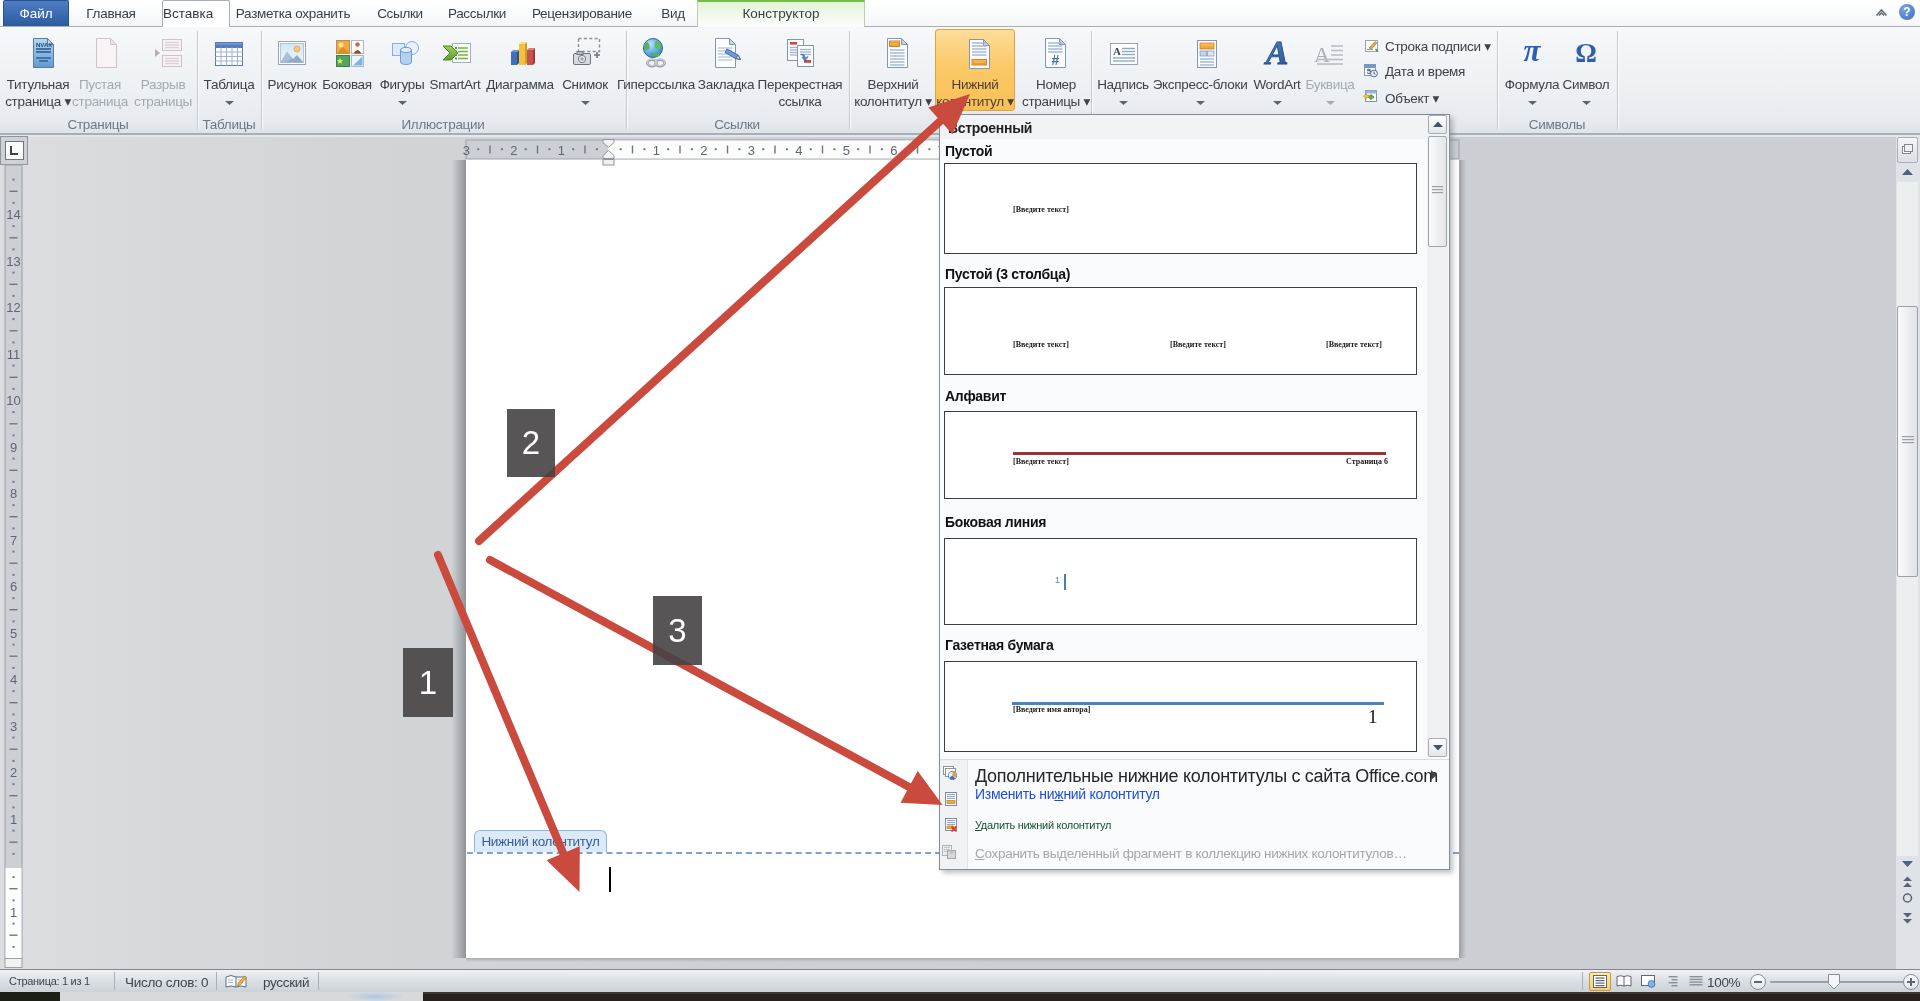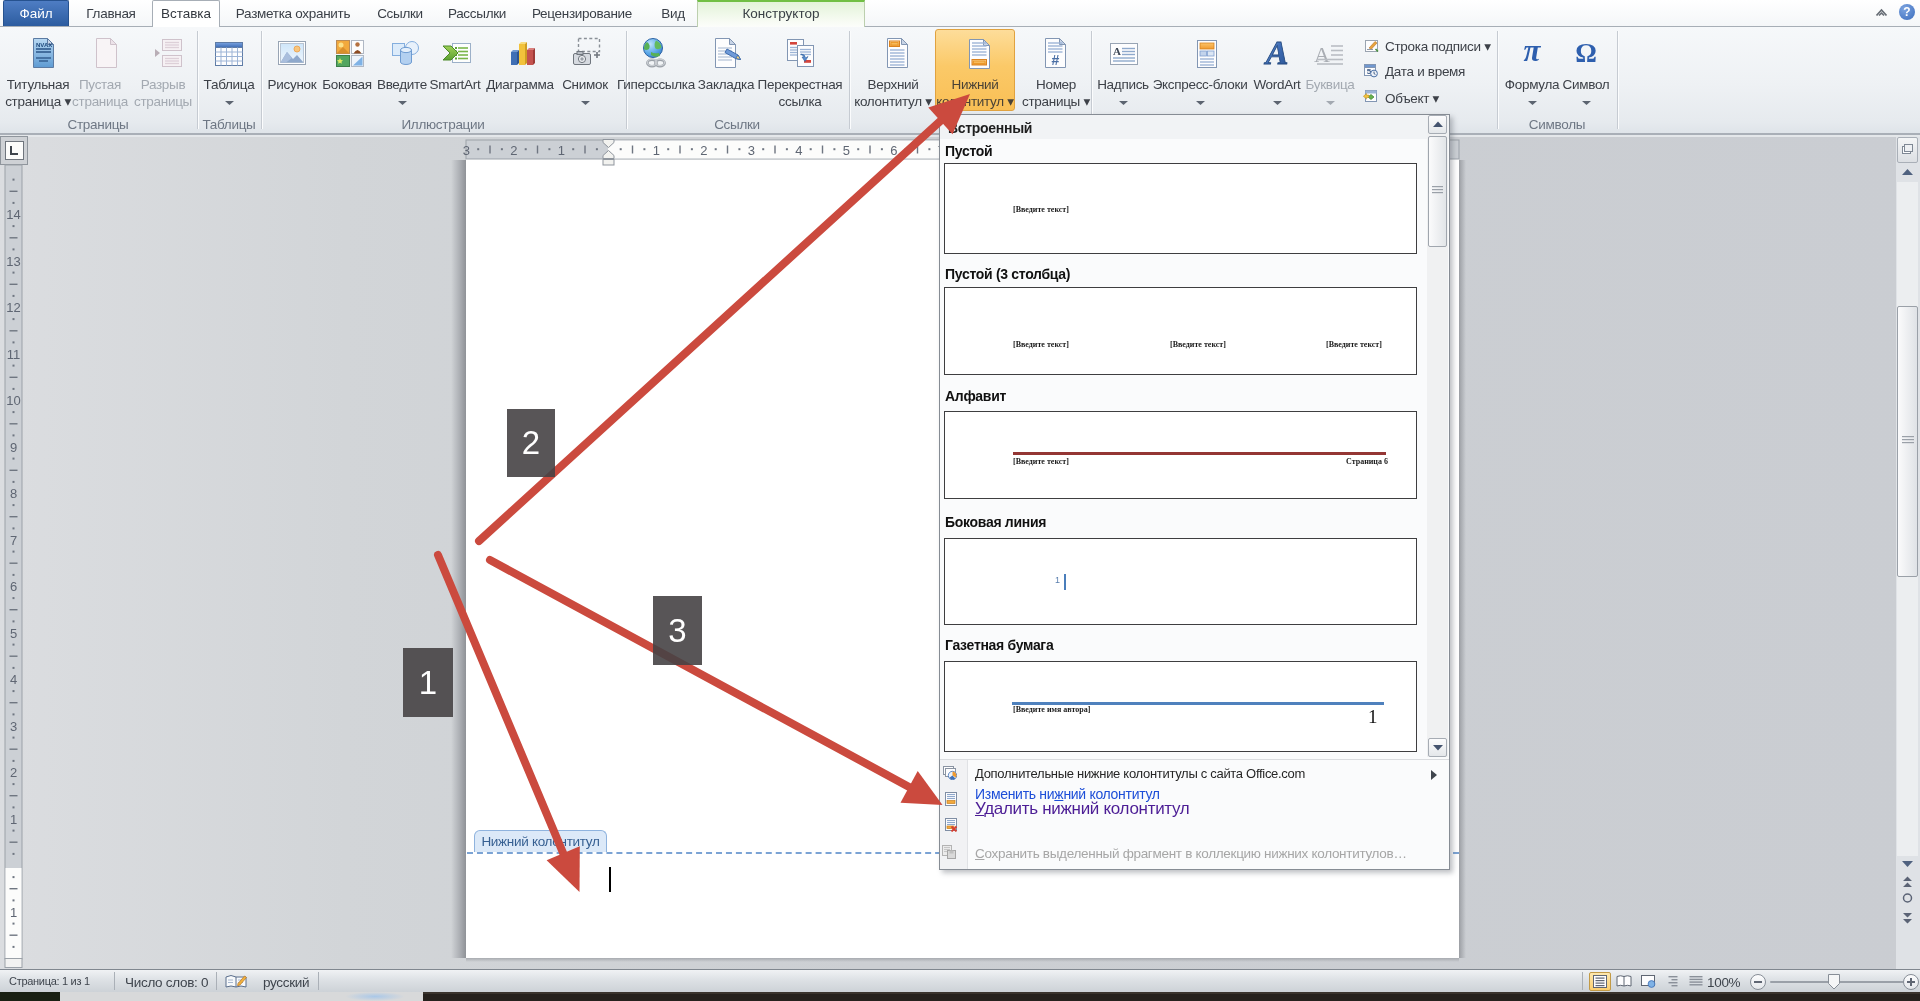--- a/index.html
+++ b/index.html
@@ -2,21 +2,21 @@
 <html><head><meta charset="utf-8"><style>html,body{margin:0;padding:0}*{box-sizing:border-box}body{width:1920px;height:1001px;overflow:hidden;position:relative;font-family:'Liberation Sans',sans-serif;background:#c9ccd1}.ab{position:absolute}.lb{position:absolute;font-size:13.5px;letter-spacing:-0.3px;color:#3d4148;text-align:center;line-height:17px;white-space:nowrap}.gl{position:absolute;font-size:13.5px;letter-spacing:-0.3px;color:#6e7784;text-align:center;white-space:nowrap}.dis{color:#a3a9b1 !important}</style></head><body>
 <div style="position:absolute;left:0;top:0;width:1920px;height:27px;background:linear-gradient(#ffffff,#f4f6f8)"></div>
 <div style="position:absolute;left:0;top:26px;width:1920px;height:1px;background:#a7aeb6"></div>
 <div style="position:absolute;left:3px;top:0;width:66px;height:26px;background:linear-gradient(#4e7dc4,#2c5c9f);border:1px solid #26528f;border-bottom:none;border-radius:2px 2px 0 0;color:#fff;font-size:13.5px;text-align:center;line-height:25px">Файл</div>
 <div style="position:absolute;left:21px;top:4px;width:180px;height:20px;font-size:13.5px;letter-spacing:-0.3px;color:#3a3f47;text-align:center;line-height:20px">Главная</div>
 <div style="position:absolute;left:203px;top:4px;width:180px;height:20px;font-size:13.5px;letter-spacing:-0.3px;color:#3a3f47;text-align:center;line-height:20px">Разметка охранить</div>
 <div style="position:absolute;left:310px;top:4px;width:180px;height:20px;font-size:13.5px;letter-spacing:-0.3px;color:#3a3f47;text-align:center;line-height:20px">Ссылки</div>
 <div style="position:absolute;left:387px;top:4px;width:180px;height:20px;font-size:13.5px;letter-spacing:-0.3px;color:#3a3f47;text-align:center;line-height:20px">Рассылки</div>
 <div style="position:absolute;left:492px;top:4px;width:180px;height:20px;font-size:13.5px;letter-spacing:-0.3px;color:#3a3f47;text-align:center;line-height:20px">Рецензирование</div>
 <div style="position:absolute;left:583px;top:4px;width:180px;height:20px;font-size:13.5px;letter-spacing:-0.3px;color:#3a3f47;text-align:center;line-height:20px">Вид</div>
-<div style="position:absolute;left:152px;top:0;width:68px;height:27px;background:#ffffff;border:1px solid #a7aeb6;border-bottom:none;border-radius:2px 2px 0 0;color:#33383f;font-size:13.5px;text-align:center;line-height:25px">Вставка</div>
+<div style="position:absolute;left:162px;top:0;width:68px;height:27px;background:#ffffff;border:1px solid #a7aeb6;border-bottom:none;border-radius:2px 2px 0 0;color:#33383f;font-size:13.5px;line-height:25px">Вставка</div>
 <div style="position:absolute;left:697px;top:0;width:168px;height:27px;background:linear-gradient(#e3f3d8,#f7fbf3 75%,#fcfdfb);border-top:2px solid #71bf44;border-left:1px solid #bccfae;border-right:1px solid #bccfae;color:#3a4046;font-size:13.5px;text-align:center;line-height:24px">Конструктор</div>
 <svg class="ab" style="left:1875px;top:6px" width="13" height="11" viewBox="0 0 13 11">
     <path d="M1.5,9.5 L6.5,4 L11.5,9.5" fill="none" stroke="#676d75" stroke-width="1.8"></path>
     <path d="M4,9.5 L6.5,7 L9,9.5" fill="none" stroke="#676d75" stroke-width="1.5"></path>
   </svg>
 <div style="position:absolute;left:1899px;top:4px;width:16px;height:16px;border-radius:50%;background:radial-gradient(circle at 35% 30%,#7ca4e0,#3b6cbd);color:#fff;font-size:12px;font-weight:bold;text-align:center;line-height:16px">?</div>
 <div style="position:absolute;left:0;top:27px;width:1920px;height:106px;background:linear-gradient(#f6f8fa,#eef1f4 55%,#e6eaee 90%,#dfe4e9)"></div>
 <div style="position:absolute;left:0;top:133px;width:1920px;height:2px;background:#a9afb7"></div>
 <div style="position:absolute;left:0;top:135px;width:1920px;height:2px;background:#e4e7ea"></div>
 <div style="position:absolute;left:197px;top:31px;width:1px;height:98px;background:#c6cbd2"></div>
@@ -122,21 +122,21 @@
     <rect x="17.5" y="18.5" width="12" height="11" fill="#eef4fb" stroke="#b0b8c4"></rect>
     <path d="M19,28.5 L28.5,19.5 L28.5,28.5 Z" fill="#7fb2e5"></path>
   </svg>
 <div class="lb" style="left:307px;top:76px;width:80px">Боковая</div>
 <svg style="position:absolute;left:389px;top:37px" width="32" height="32" viewBox="0 0 32 32">
     <rect x="3.5" y="6.5" width="12" height="12" fill="#dcebfa" stroke="#84aede"></rect>
     <circle cx="23" cy="11" r="6.5" fill="#e8f1fb" stroke="#84aede"></circle>
     <path d="M11.5,13 h11 v12 a5.5,2.5 0 0 1 -11,0 Z" fill="#b3d0f0" stroke="#6f9cd2"></path>
     <ellipse cx="17" cy="13" rx="5.5" ry="2.6" fill="#e4effb" stroke="#6f9cd2"></ellipse>
   </svg>
-<div class="lb" style="left:362px;top:76px;width:80px">Введите</div>
+<div class="lb" style="left:362px;top:76px;width:80px">Фигуры</div>
 <svg style="position:absolute;left:397.5px;top:101.0px" width="9.0" height="6.0">
     <path d="M0,0 L9.0,0 L4.5,4.0 Z" fill="#5c6470"></path>
   </svg>
 <svg style="position:absolute;left:441px;top:37px" width="32" height="32" viewBox="0 0 32 32">
     <defs>
       <linearGradient id="sag" x1="0" y1="0" x2="0" y2="1">
         <stop offset="0" stop-color="#9ed054"></stop>
         <stop offset="1" stop-color="#5da234"></stop>
       </linearGradient>
     </defs>
@@ -661,23 +661,23 @@
     <rect x="0" y="3" width="11" height="1.2" fill="#9aa0a8"></rect>
     <rect x="0" y="6" width="11" height="1.2" fill="#9aa0a8"></rect>
   </svg>
 <div style="position:absolute;left:1428px;top:738px;width:19px;height:19px;background:linear-gradient(#fcfcfd,#e4e7ea);border:1px solid #a6acb4;border-radius:2px"></div>
 <svg class="ab" style="left:1432px;top:743px" width="12" height="9">
     <path d="M1,2 L6,7.5 L11,2 Z" fill="#44536e"></path>
   </svg>
 <div style="position:absolute;left:940px;top:759px;width:509px;height:1px;background:#dadcdf"></div>
 <div style="position:absolute;left:940px;top:760px;width:27px;height:109px;background:#f1f2f4"></div>
 <div style="position:absolute;left:967px;top:760px;width:1px;height:109px;background:#e0e2e5"></div>
-<div style="position:absolute;font-size:13px;letter-spacing:-0.3px;color:#262626;white-space:nowrap;left:975px;top:766px"><u>Д</u>ополнительные нижние колонтитулы с сайта Office.com</div>
+<div style="position:absolute;font-size:18px;letter-spacing:-0.3px;color:#262626;white-space:nowrap;left:975px;top:766px"><u>Д</u>ополнительные нижние колонтитулы с сайта Office.com</div>
 <div style="position:absolute;font-size:14px;letter-spacing:-0.3px;color:#1d4ed8;white-space:nowrap;left:975px;top:786px">Изменить ни<u>ж</u>ний колонтитул</div>
-<div style="position:absolute;font-size:17px;letter-spacing:-0.3px;color:#4c1d95;white-space:nowrap;left:975px;top:799px"><u>У</u>далить нижний колонтитул</div>
+<div style="position:absolute;font-size:11px;letter-spacing:-0.3px;color:#14532d;white-space:nowrap;left:975px;top:819px"><u>У</u>далить нижний колонтитул</div>
 <div style="position:absolute;font-size:13.5px;letter-spacing:-0.3px;color:#262626;white-space:nowrap;left:975px;top:846px;color:#a6a6a6"><u>С</u>охранить выделенный фрагмент в коллекцию нижних колонтитулов…</div>
 <svg style="position:absolute;left:943px;top:766px" width="14" height="14" viewBox="0 0 14 14">
     <rect x="0.5" y="0.5" width="10" height="8" fill="#fdfdfe" stroke="#8a94a2"></rect>
     <rect x="2.5" y="2.5" width="10" height="8" fill="#fdfdfe" stroke="#8a94a2"></rect>
     <circle cx="9.5" cy="9.5" r="4.2" fill="#eaf2fb" stroke="#3f6fb5" stroke-width="0.8"></circle>
     <path d="M9.5,5.6 a3.9,3.9 0 0 1 3.4,5.8 l-3.4,-1.9 Z" fill="#f09a2f"></path>
     <path d="M6.4,11.8 a3.9,3.9 0 0 0 5.9,0.6 l-2.8,-2.9 Z" fill="#3f6fb5"></path>
   </svg>
 <svg style="position:absolute;left:944px;top:792px" width="14" height="14" viewBox="0 0 14 14">
     <rect x="1.5" y="0.5" width="11" height="13" fill="#fdfdfe" stroke="#7f8ea4"></rect>

